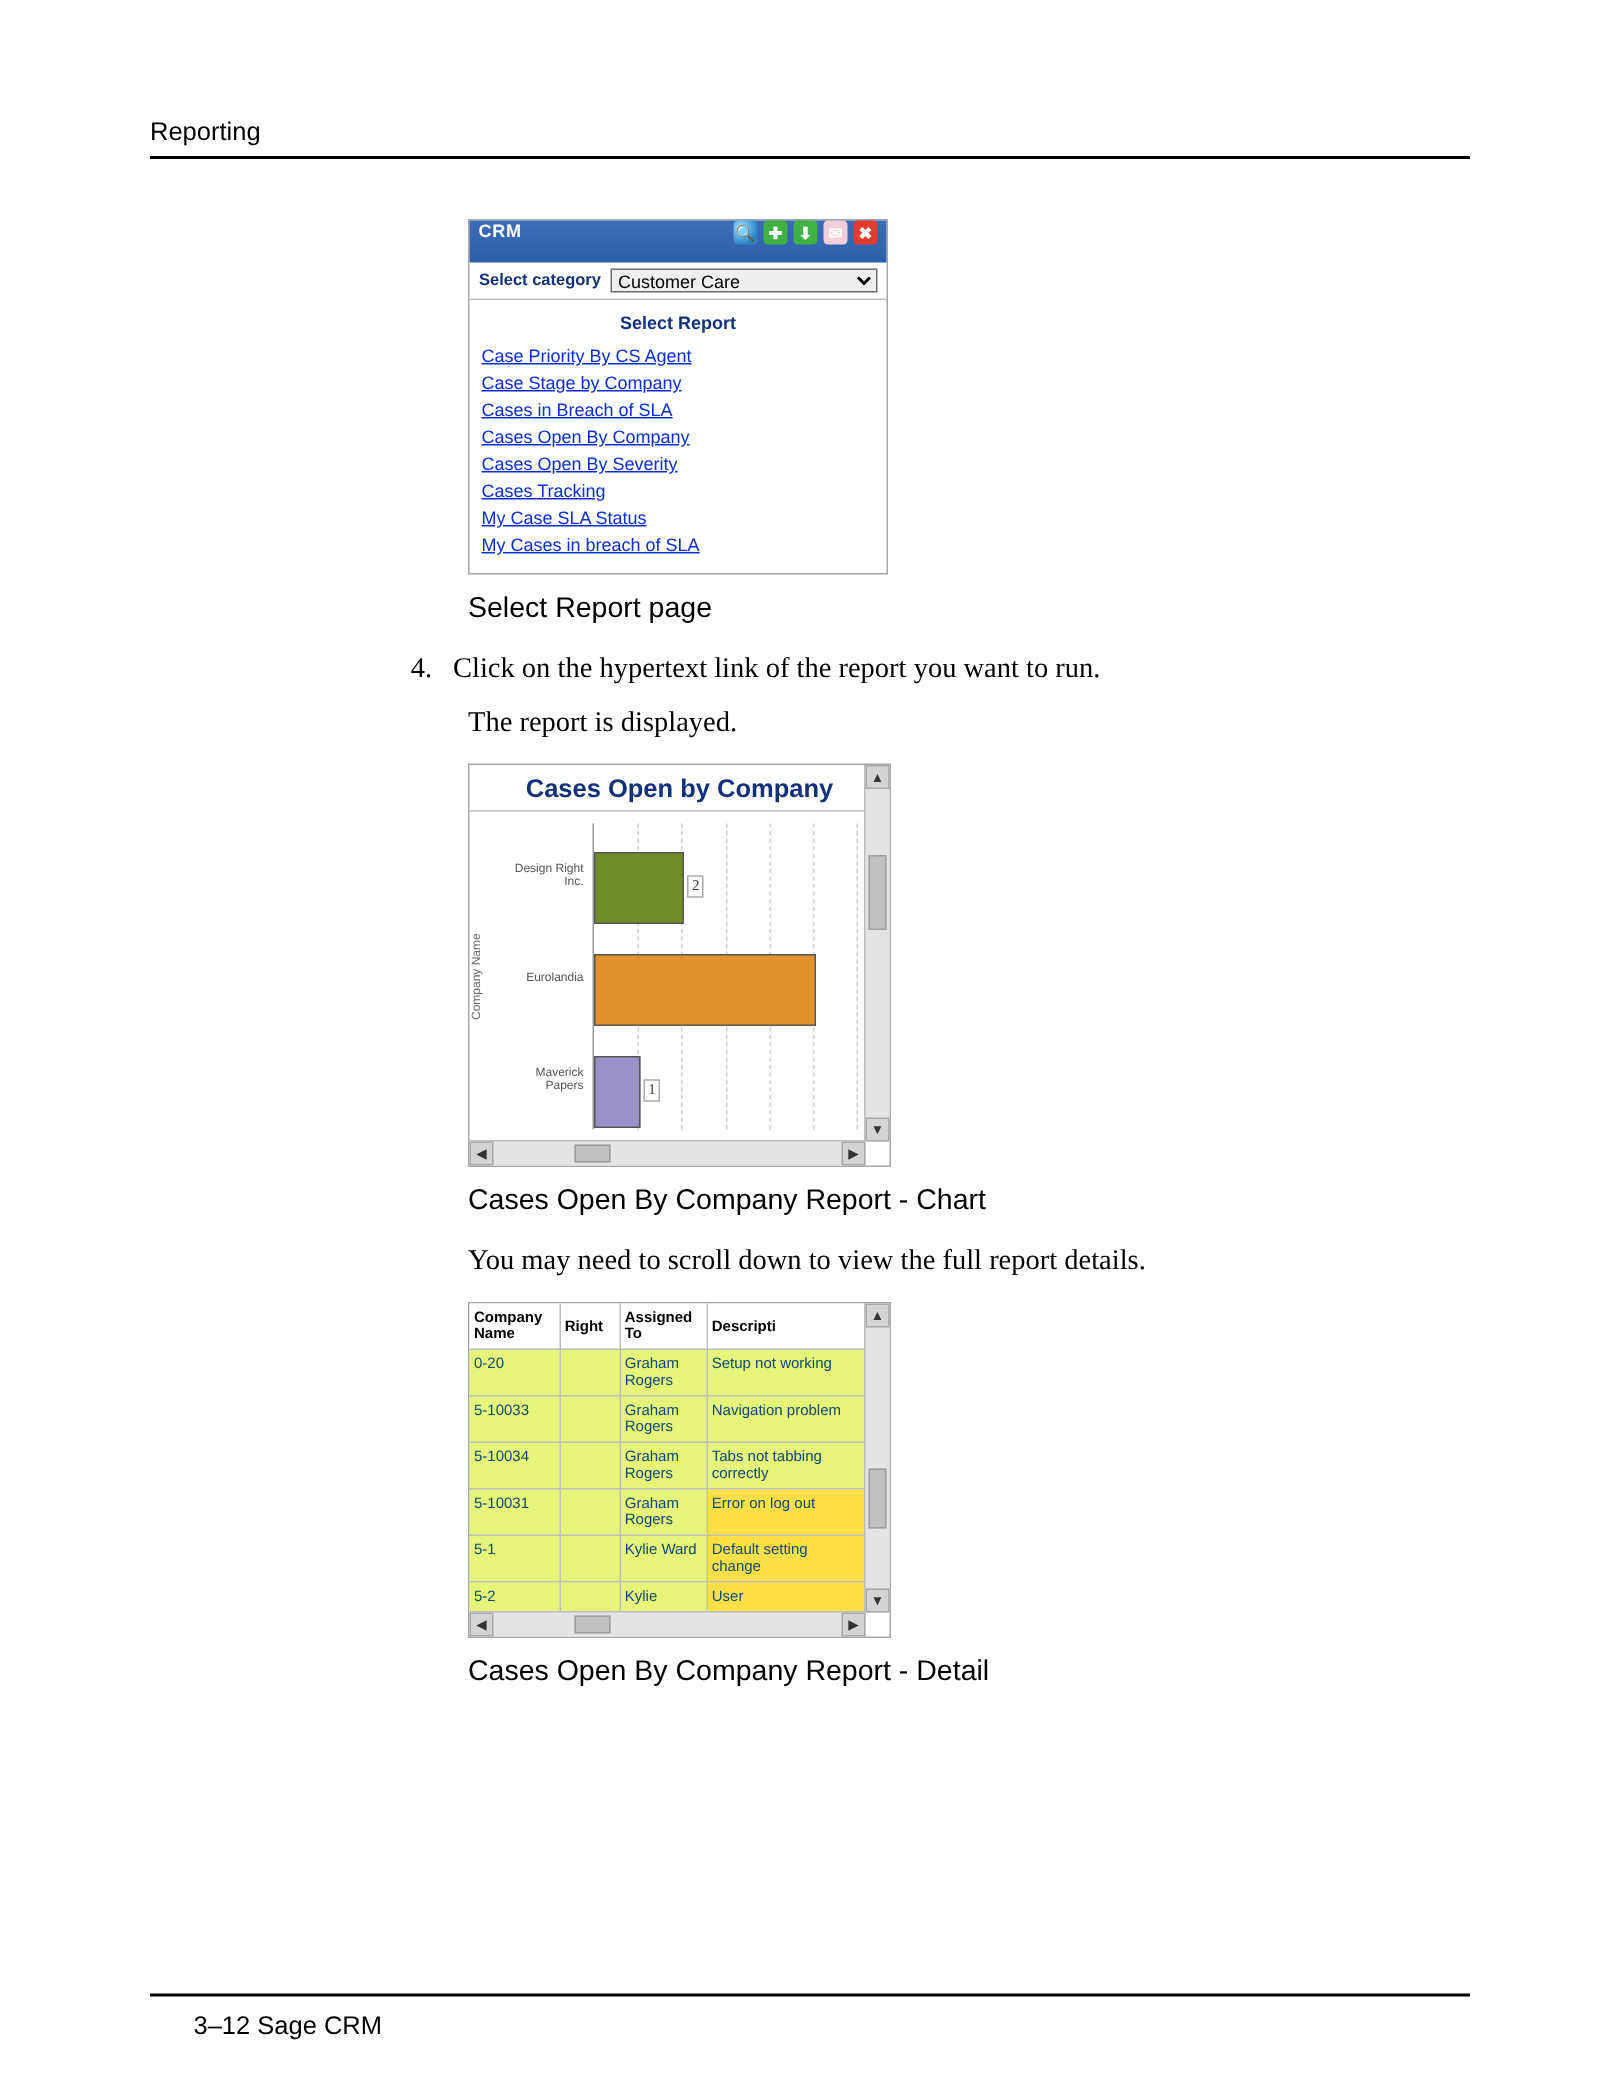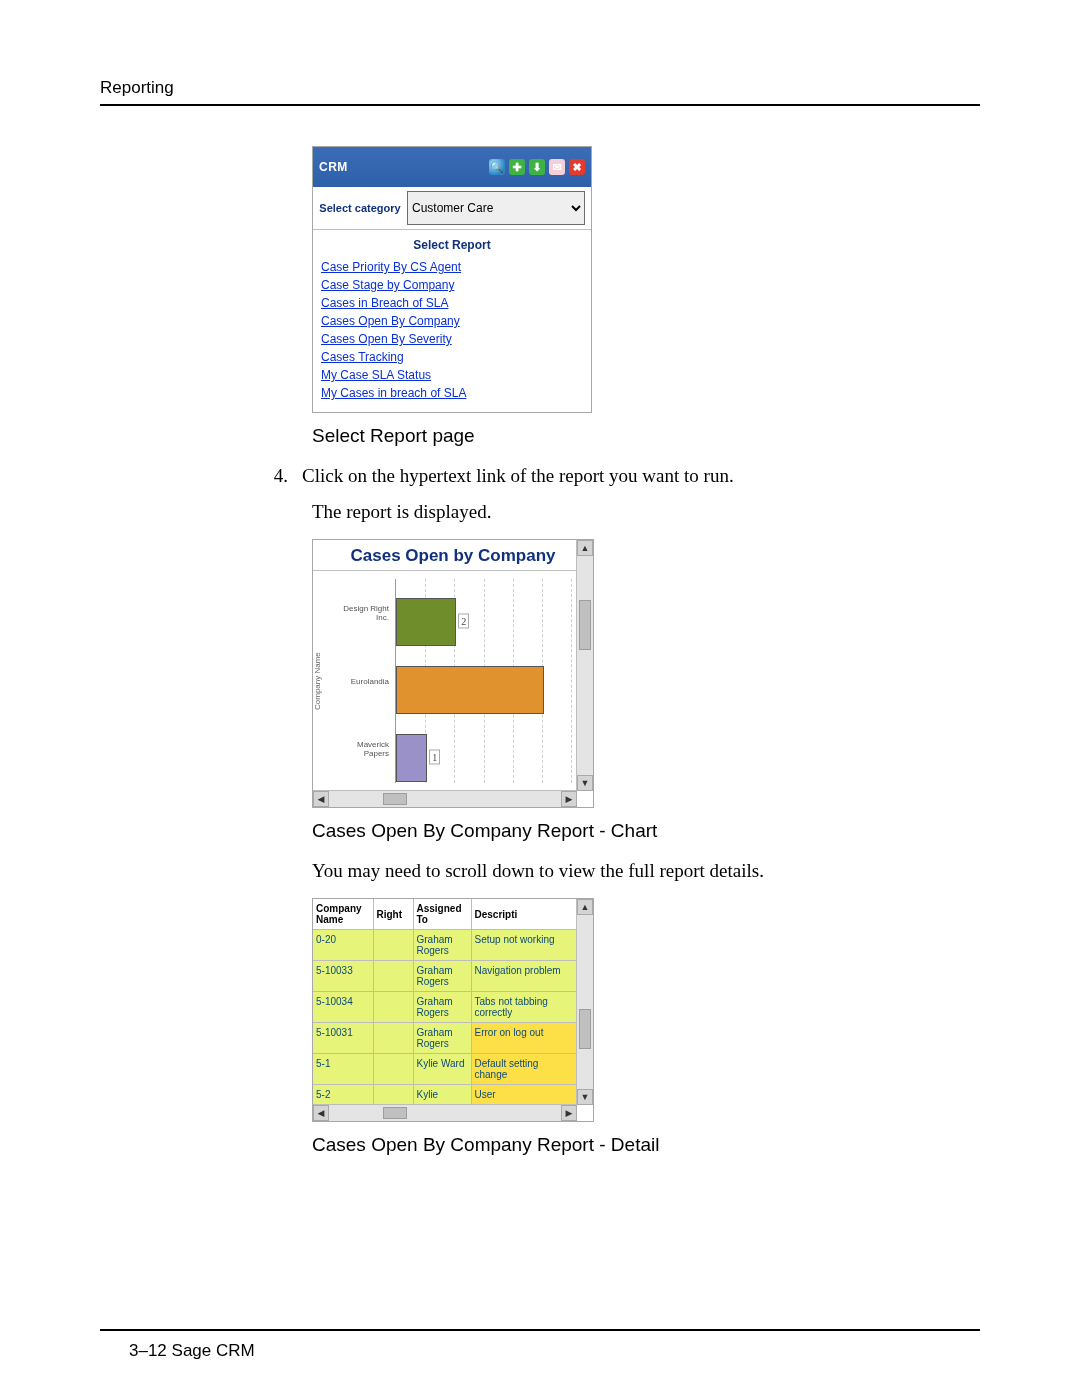--- a/index.html
+++ b/index.html
@@ -75,23 +75,23 @@
   .crm {
     margin-left: 52px;
     width: 278px;
     border: 1px solid #a7a7a7;
     font-family: Verdana, Arial, sans-serif;
     font-size: 12px;
     background: #fff;
   }
   .crm-header {
     display: flex;
-    align-items: center;
+    align-items: flex-start;
     justify-content: space-between;
-    height: 40px;
+    height: 28px;
     padding: 0 6px;
     background: linear-gradient(#3b6cb5 0%, #2e5fa9 100%);
     color: #fff;
     font-weight: bold;
   }
   .crm-header .brand { font-size: 12px; letter-spacing: .5px; }
   .crm-icons { display: flex; gap: 4px; align-items: center; }
   .crm-icon {
     width: 16px; height: 16px; display: flex; align-items: center; justify-content: center;
     font-size: 11px; border-radius: 3px;
@@ -107,21 +107,21 @@
     border-bottom: 1px solid #bfbfbf;
   }
   .crm-select-label {
     width: 86px; padding: 6px 4px;
     color: #12317b; font-weight: bold; text-align: center; font-size: 11px;
   }
   .crm-select {
     flex: 1; margin: 4px 6px 4px 0;
   }
   .crm-select select {
-    width: 100%; font-size: 12px; height: 34px; border: 1px solid #6d6d6d;
+    width: 100%; font-size: 12px; height: 16px; border: 1px solid #6d6d6d;
   }
   .crm-section-title {
     color: #12317b; font-weight: bold; text-align: center;
     padding: 8px 0 6px 0; font-size: 12px;
   }
   .crm-links { padding: 0 8px 10px 8px; }
   .crm-links a {
     display: block; color: #0a2fd6; text-decoration: underline;
     font-size: 12px; padding: 2px 0;
   }

